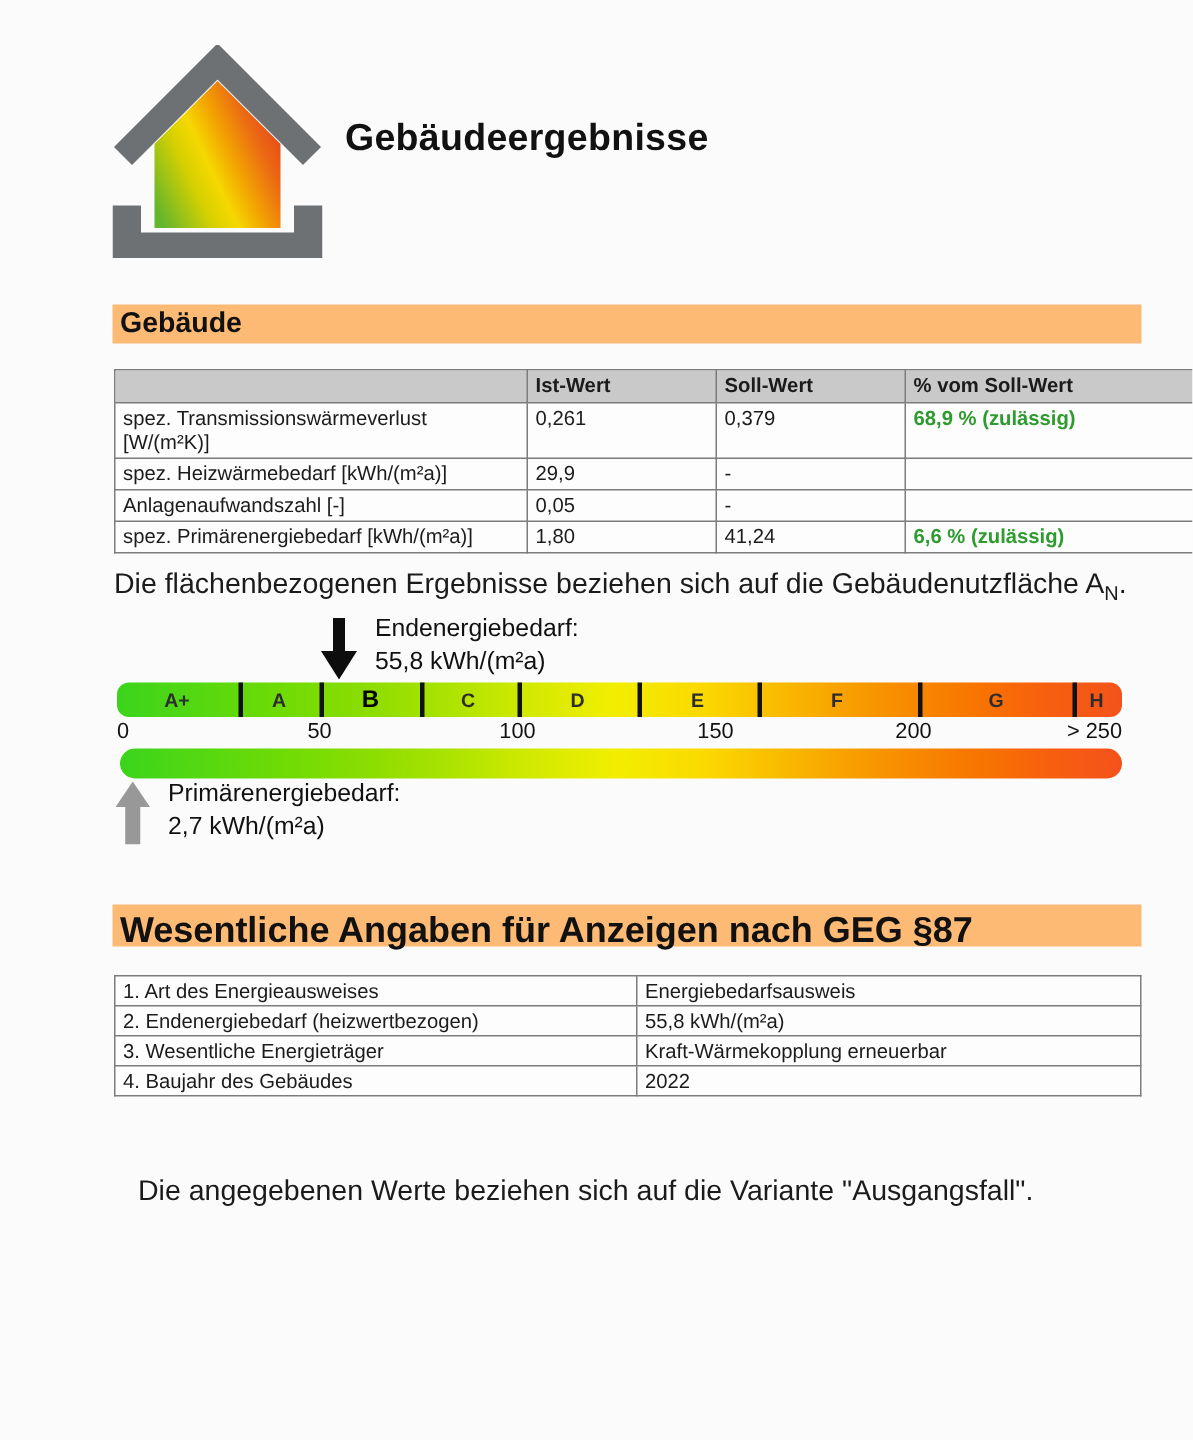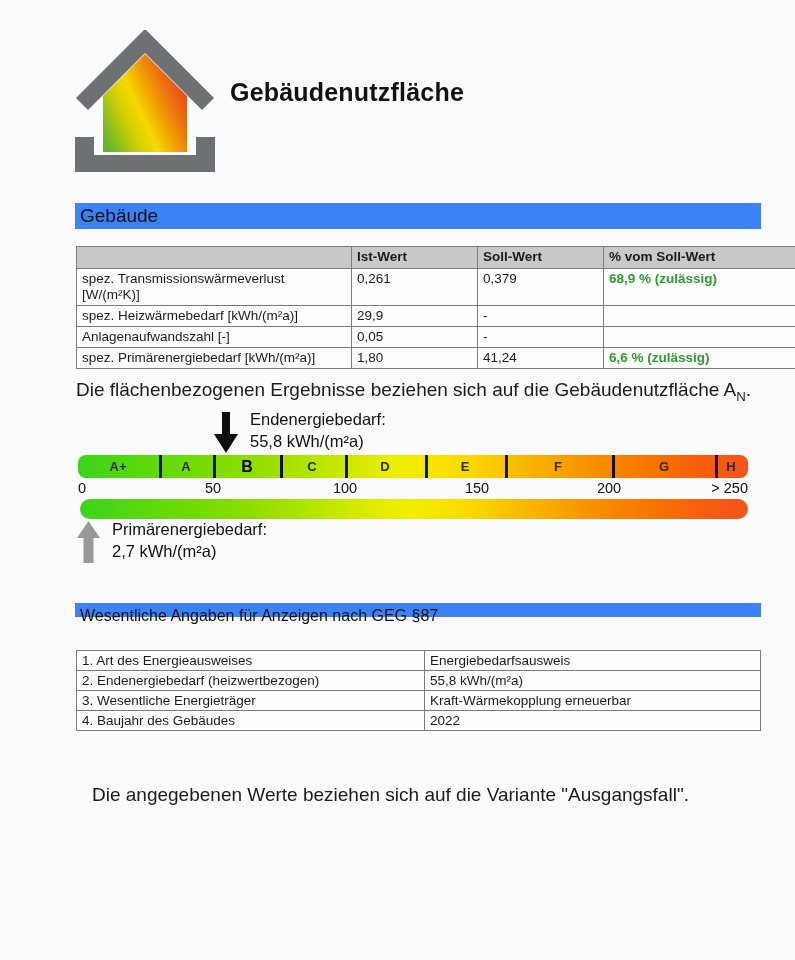--- a/index.html
+++ b/index.html
@@ -19,25 +19,25 @@
   
   .logo{position:absolute;left:75px;top:30px;width:140px;height:142px;}
   .page-title{
     position:absolute;left:230px;top:78px;
     font-size:25px;font-weight:bold;color:#111;
     letter-spacing:0.2px;
   }
   
   .section-strip{
     position:absolute;left:75px;width:686px;
-    background:#3b82f6;color:#111;font-weight:normal;
+    background:#fdba74;color:#111;font-weight:bold;
     box-sizing:border-box;
   }
   .strip-1{top:203px;height:26px;font-size:19px;padding:2px 0 0 5px;}
-  .strip-2{top:603px;height:14px;font-size:16px;padding:4px 0 0 5px;}
+  .strip-2{top:603px;height:28px;font-size:24px;padding:4px 0 0 5px;}
   
   table{border-collapse:collapse;table-layout:fixed;background:#fdfdfd;}
   td,th{
     border:1px solid #7c7c7c;
     font-size:13.5px;line-height:16px;
     padding:2px 5px;vertical-align:top;text-align:left;
     overflow:hidden;
   }
   .table-1{position:absolute;left:76px;top:246px;width:685px;}
   .table-1 th{background:#c9c9c9;font-weight:bold;height:17px;}
@@ -107,21 +107,21 @@
         <stop offset="0.6" stop-color="#f2a800"></stop>
         <stop offset="0.8" stop-color="#ec6c12"></stop>
         <stop offset="1" stop-color="#e34419"></stop>
       </linearGradient>
     </defs>
     <polygon points="70,24 112,66 112,122 28,122 28,66" fill="url(#houseGrad)"></polygon>
     <polyline points="7,74 70,11 133,74" fill="none" stroke="#6d7173" stroke-width="17" stroke-linejoin="miter"></polyline>
     <path d="M0,107 H19 V125 H121 V107 H140 V142 H0 Z" fill="#6d7173"></path>
   </svg>
 
-  <div class="page-title">Gebäudenutzfläche</div>
+  <div class="page-title">Gebäudeergebnisse</div>
 
   <div class="section-strip strip-1">Gebäude</div>
 
   <table class="table-1">
     <tbody>
         <tr>
       <th class="col-label"></th>
       <th class="col-ist">Ist-Wert</th>
       <th class="col-soll">Soll-Wert</th>
       <th class="col-pct">% vom Soll-Wert</th>

